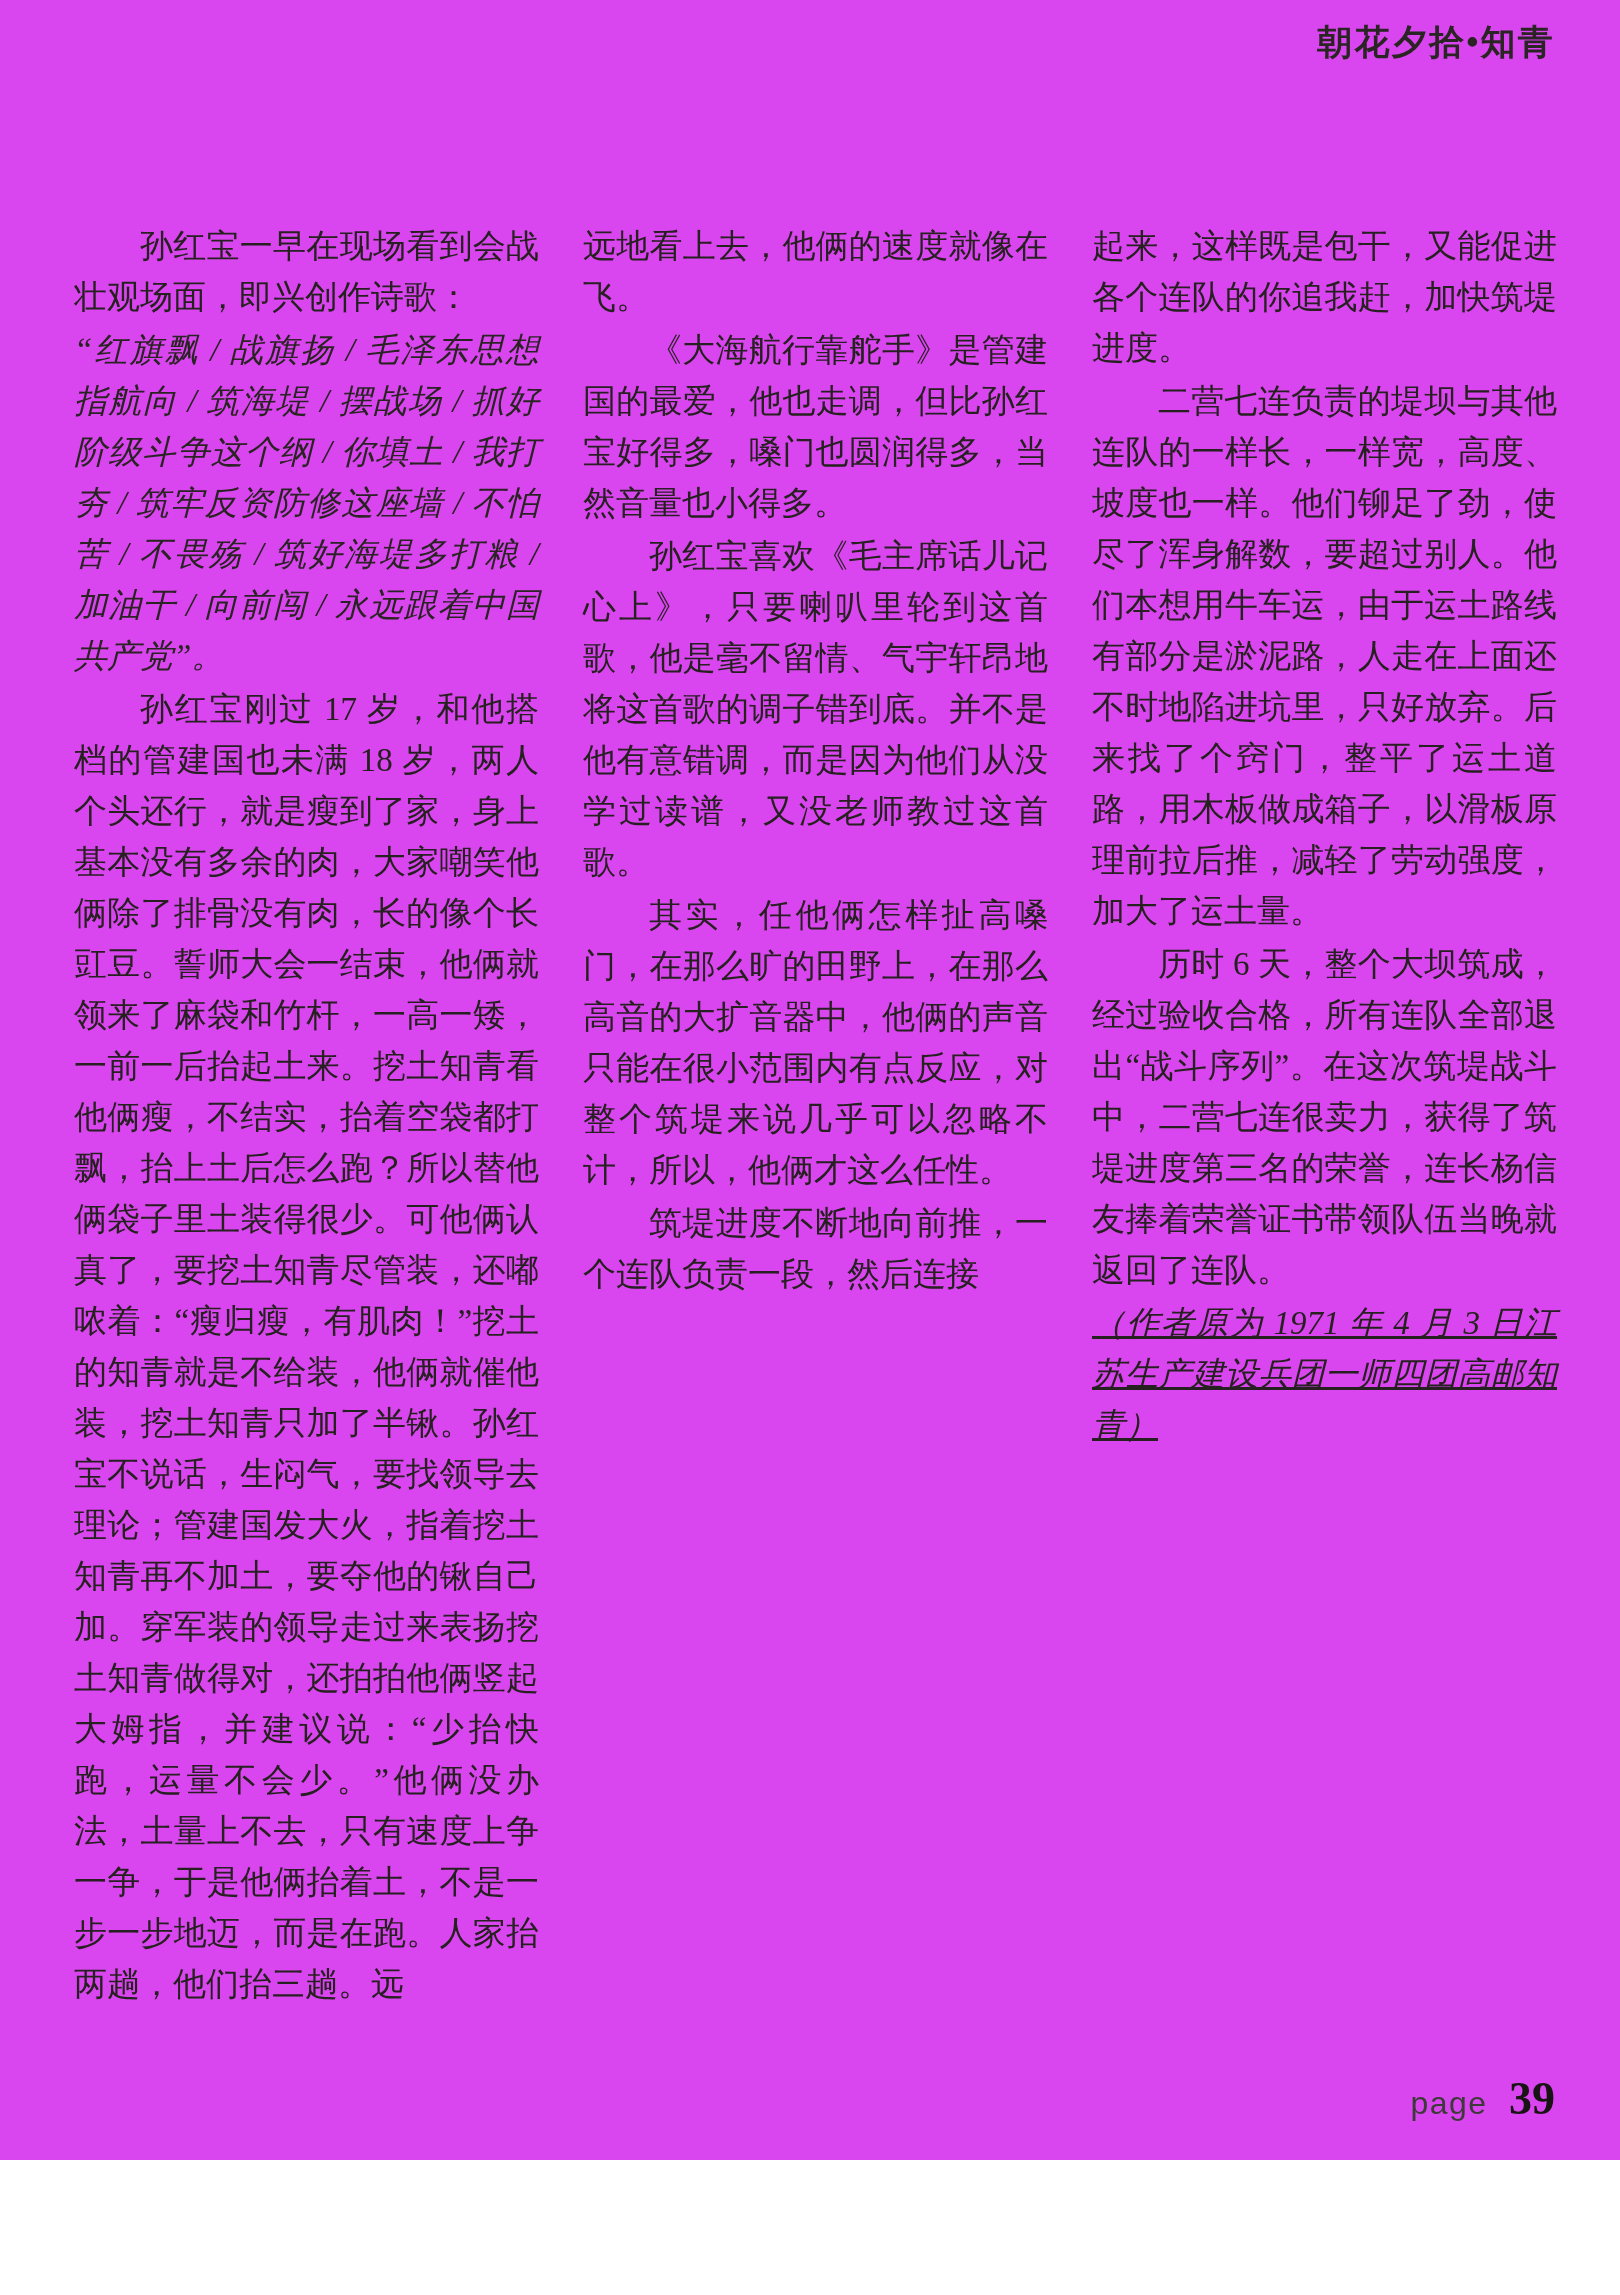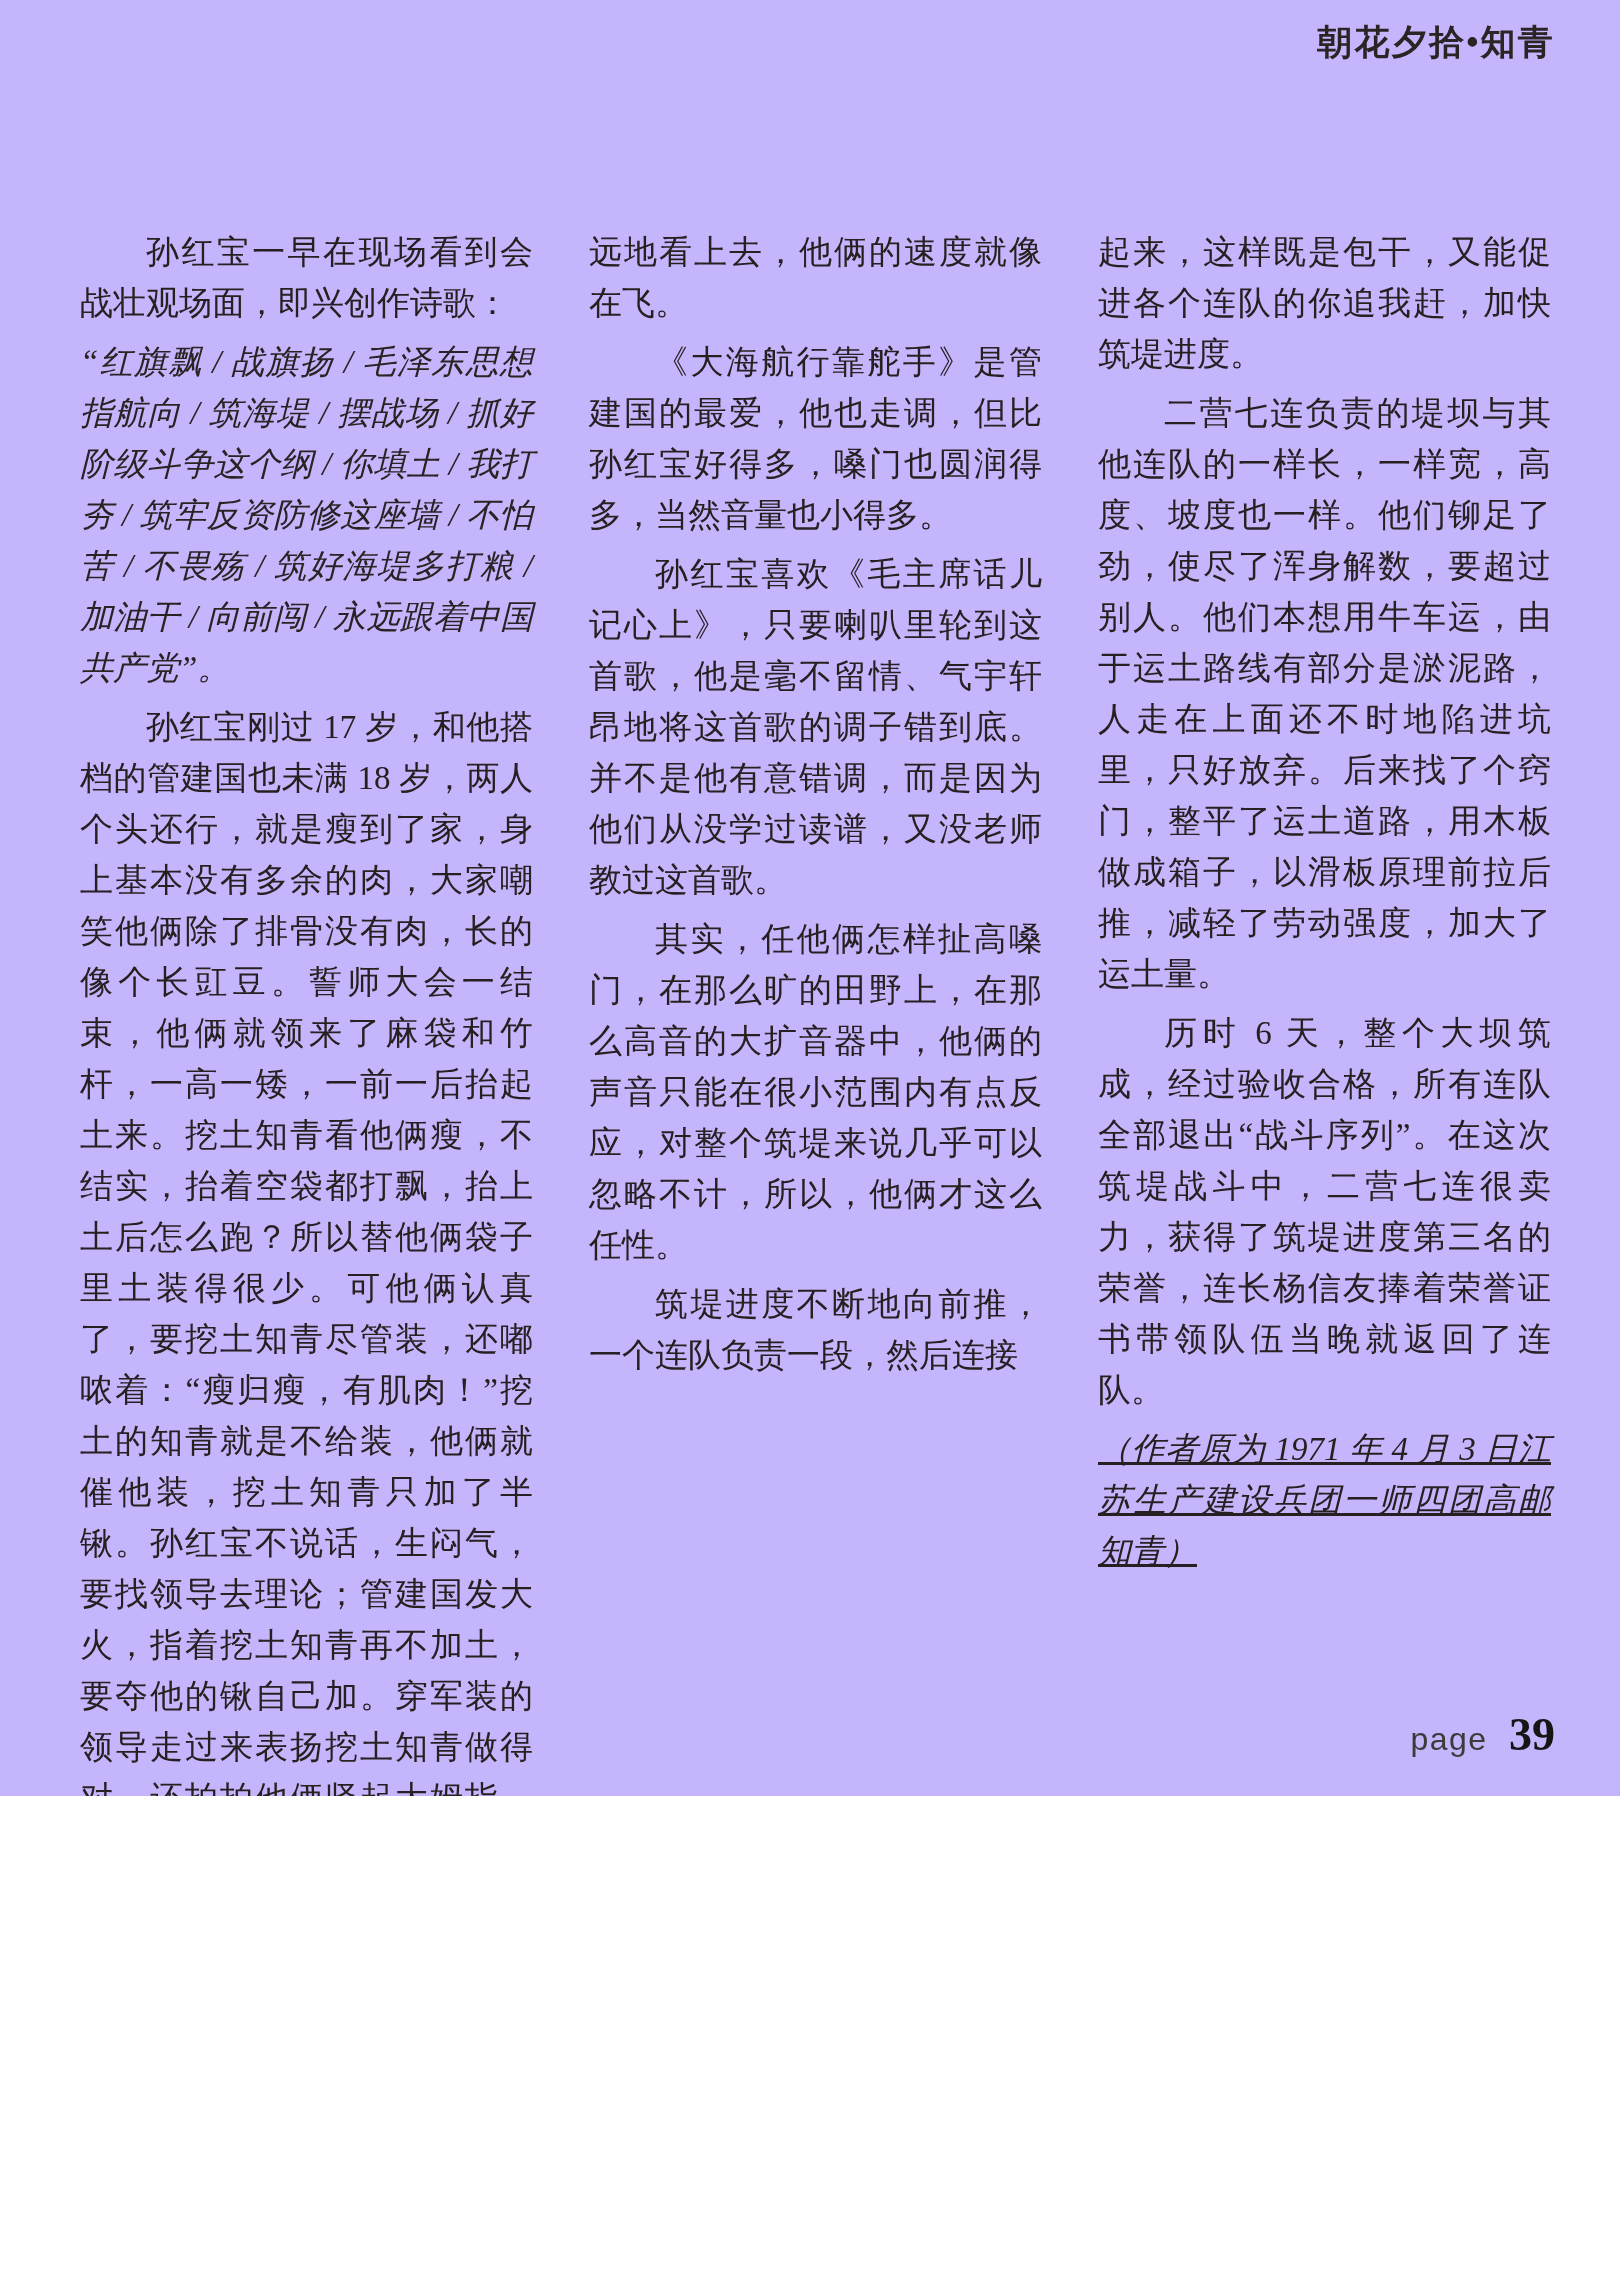--- a/index.html
+++ b/index.html
@@ -1,20 +1,20 @@
 <!DOCTYPE html>
 <html style="font-size:11.5px"><head>
 <meta charset="utf-8">
 <style>
   html,body{margin:0;padding:0;background:#ffffff;}
   .page{
     position:relative;
     width:1621px;
-    height:1796px;
-    background:#c4b5fd;
+    height:2160px;
+    background:#d946ef;
     overflow:hidden;
     font-family:"Liberation Serif","DejaVu Serif",serif;
   }
   .header{
     position:absolute;
     top:19px;
     right:66px;
     font-size:35px;
     font-weight:700;
     letter-spacing:2.2px;
@@ -27,21 +27,21 @@
     display:flex;
     gap:40px;
   }
   .col{
     width:469px;
     font-size:33px;
     line-height:51px;
     text-align:justify;
     color:#272021;
   }
-  .col p{margin:8px;padding:0;}
+  .col p{margin:2px;padding:0;}
   .col p.ind{text-indent:2em;}
   .poem{
     margin:48px 0;
     font-style:italic;
     color:#2a2323;
   }
   .note{
     font-style:italic;
     text-decoration:underline;
   }

